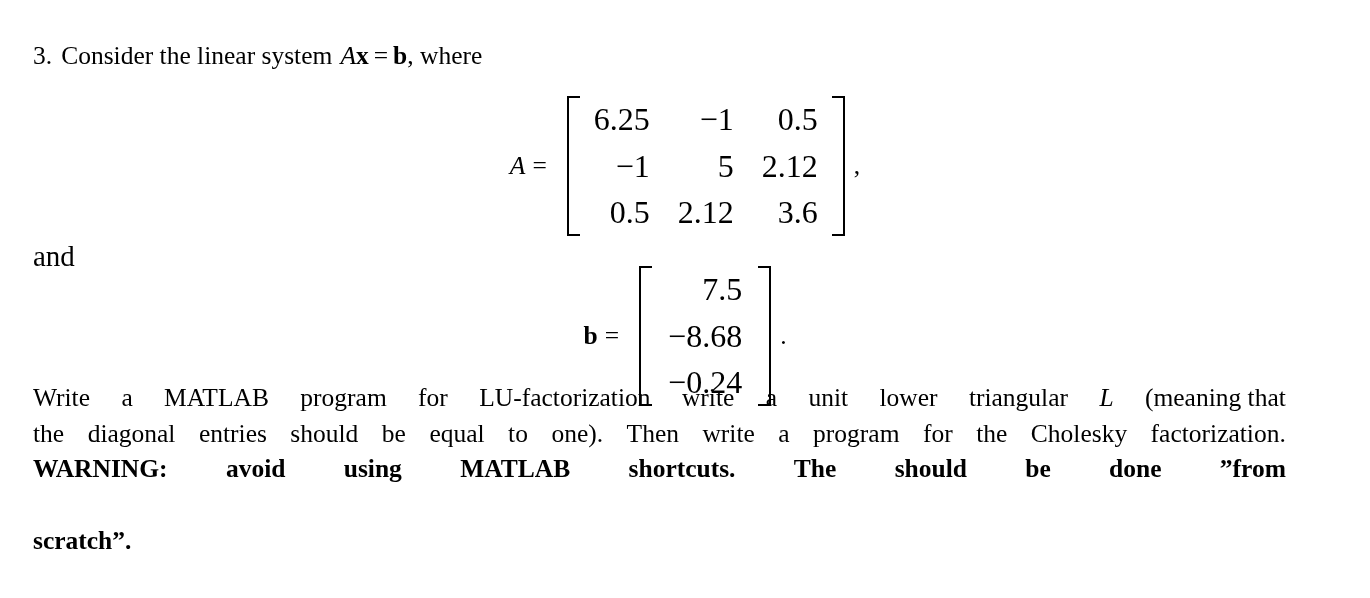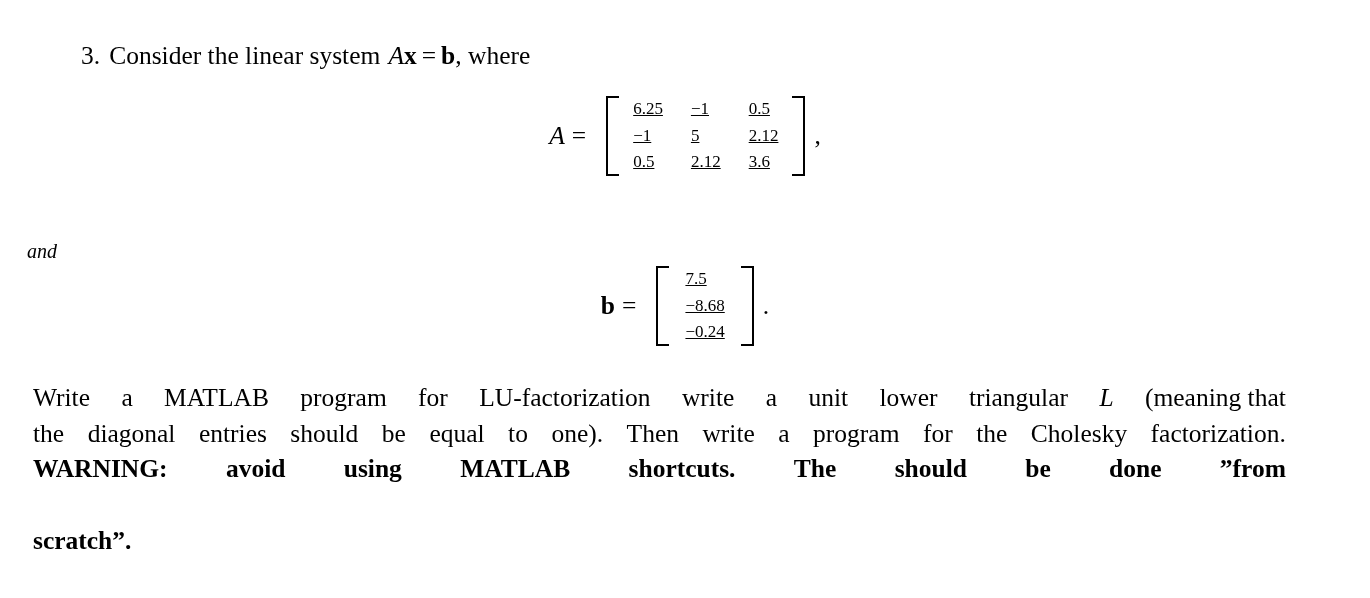--- a/index.html
+++ b/index.html
@@ -27,21 +27,20 @@
   }
 
   
   .problem-line {
     position: absolute;
     left: 33px;
     top: 40px;
     font-size: 25.5px;
     line-height: 1.25;
     white-space: nowrap;
-    margin-left: 48px;
   }
   .enum-num { margin-right: 9px; }
   .mathit {
     font-style: italic;
     font-family: "Liberation Serif", "DejaVu Serif", serif;
   }
   .mathbf {
     font-weight: bold;
     font-style: normal;
   }
@@ -86,44 +85,42 @@
   .brk-r { border-right: 2.5px solid #000; }
 
   .matrix-body {
     display: table;
     border-collapse: collapse;
     padding: 4px 0 5px 0;
   }
   .m-row { display: table-row; }
   .m-cell {
     display: table-cell;
-    text-align: left;
+    text-align: right;
     padding: 2px 14px;
     white-space: nowrap;
     line-height: 1.33;
-    font-size: 17px;
-    text-decoration: underline;
+    font-size: 32px;
   }
   #matrix-b .m-cell { padding: 2px 16px; }
 
   .eq-punct {
     font-size: 25.5px;
     align-self: center;
     margin-left: 9px;
     display: inline-block;
   }
   .eq-punct.period { align-self: center; }
 
   
   .connector {
     position: absolute;
-    left: 27px;
+    left: 33px;
     top: 240px;
-    font-size: 20px;
-    font-style: italic;
+    font-size: 29px;
   }
 
   
   .body-block {
     position: absolute;
     left: 33px;
     top: 380px;
     width: 1253px;
     font-size: 25.5px;
     line-height: 35.5px;

